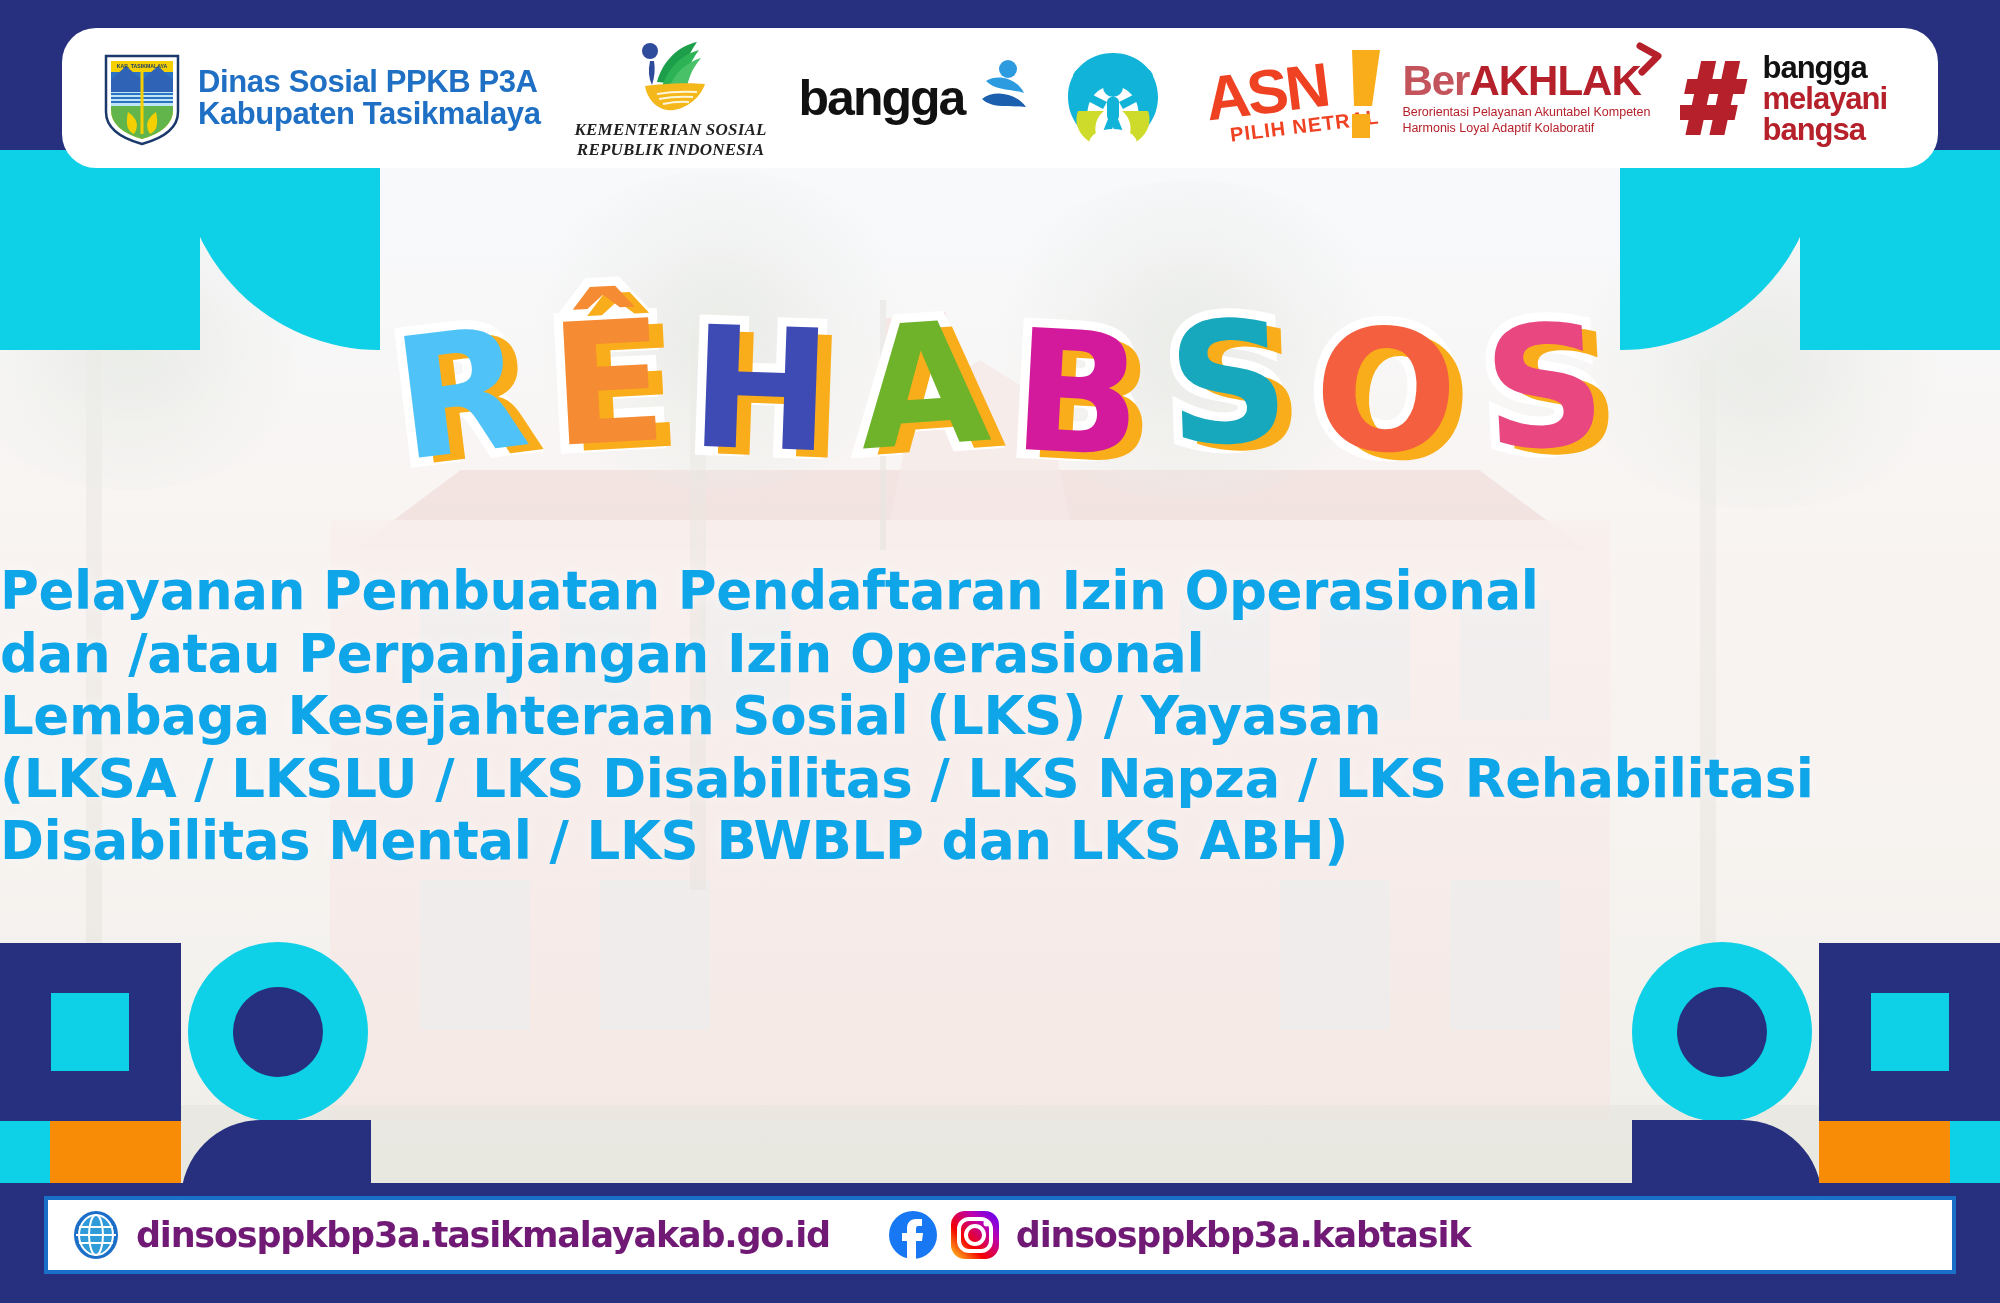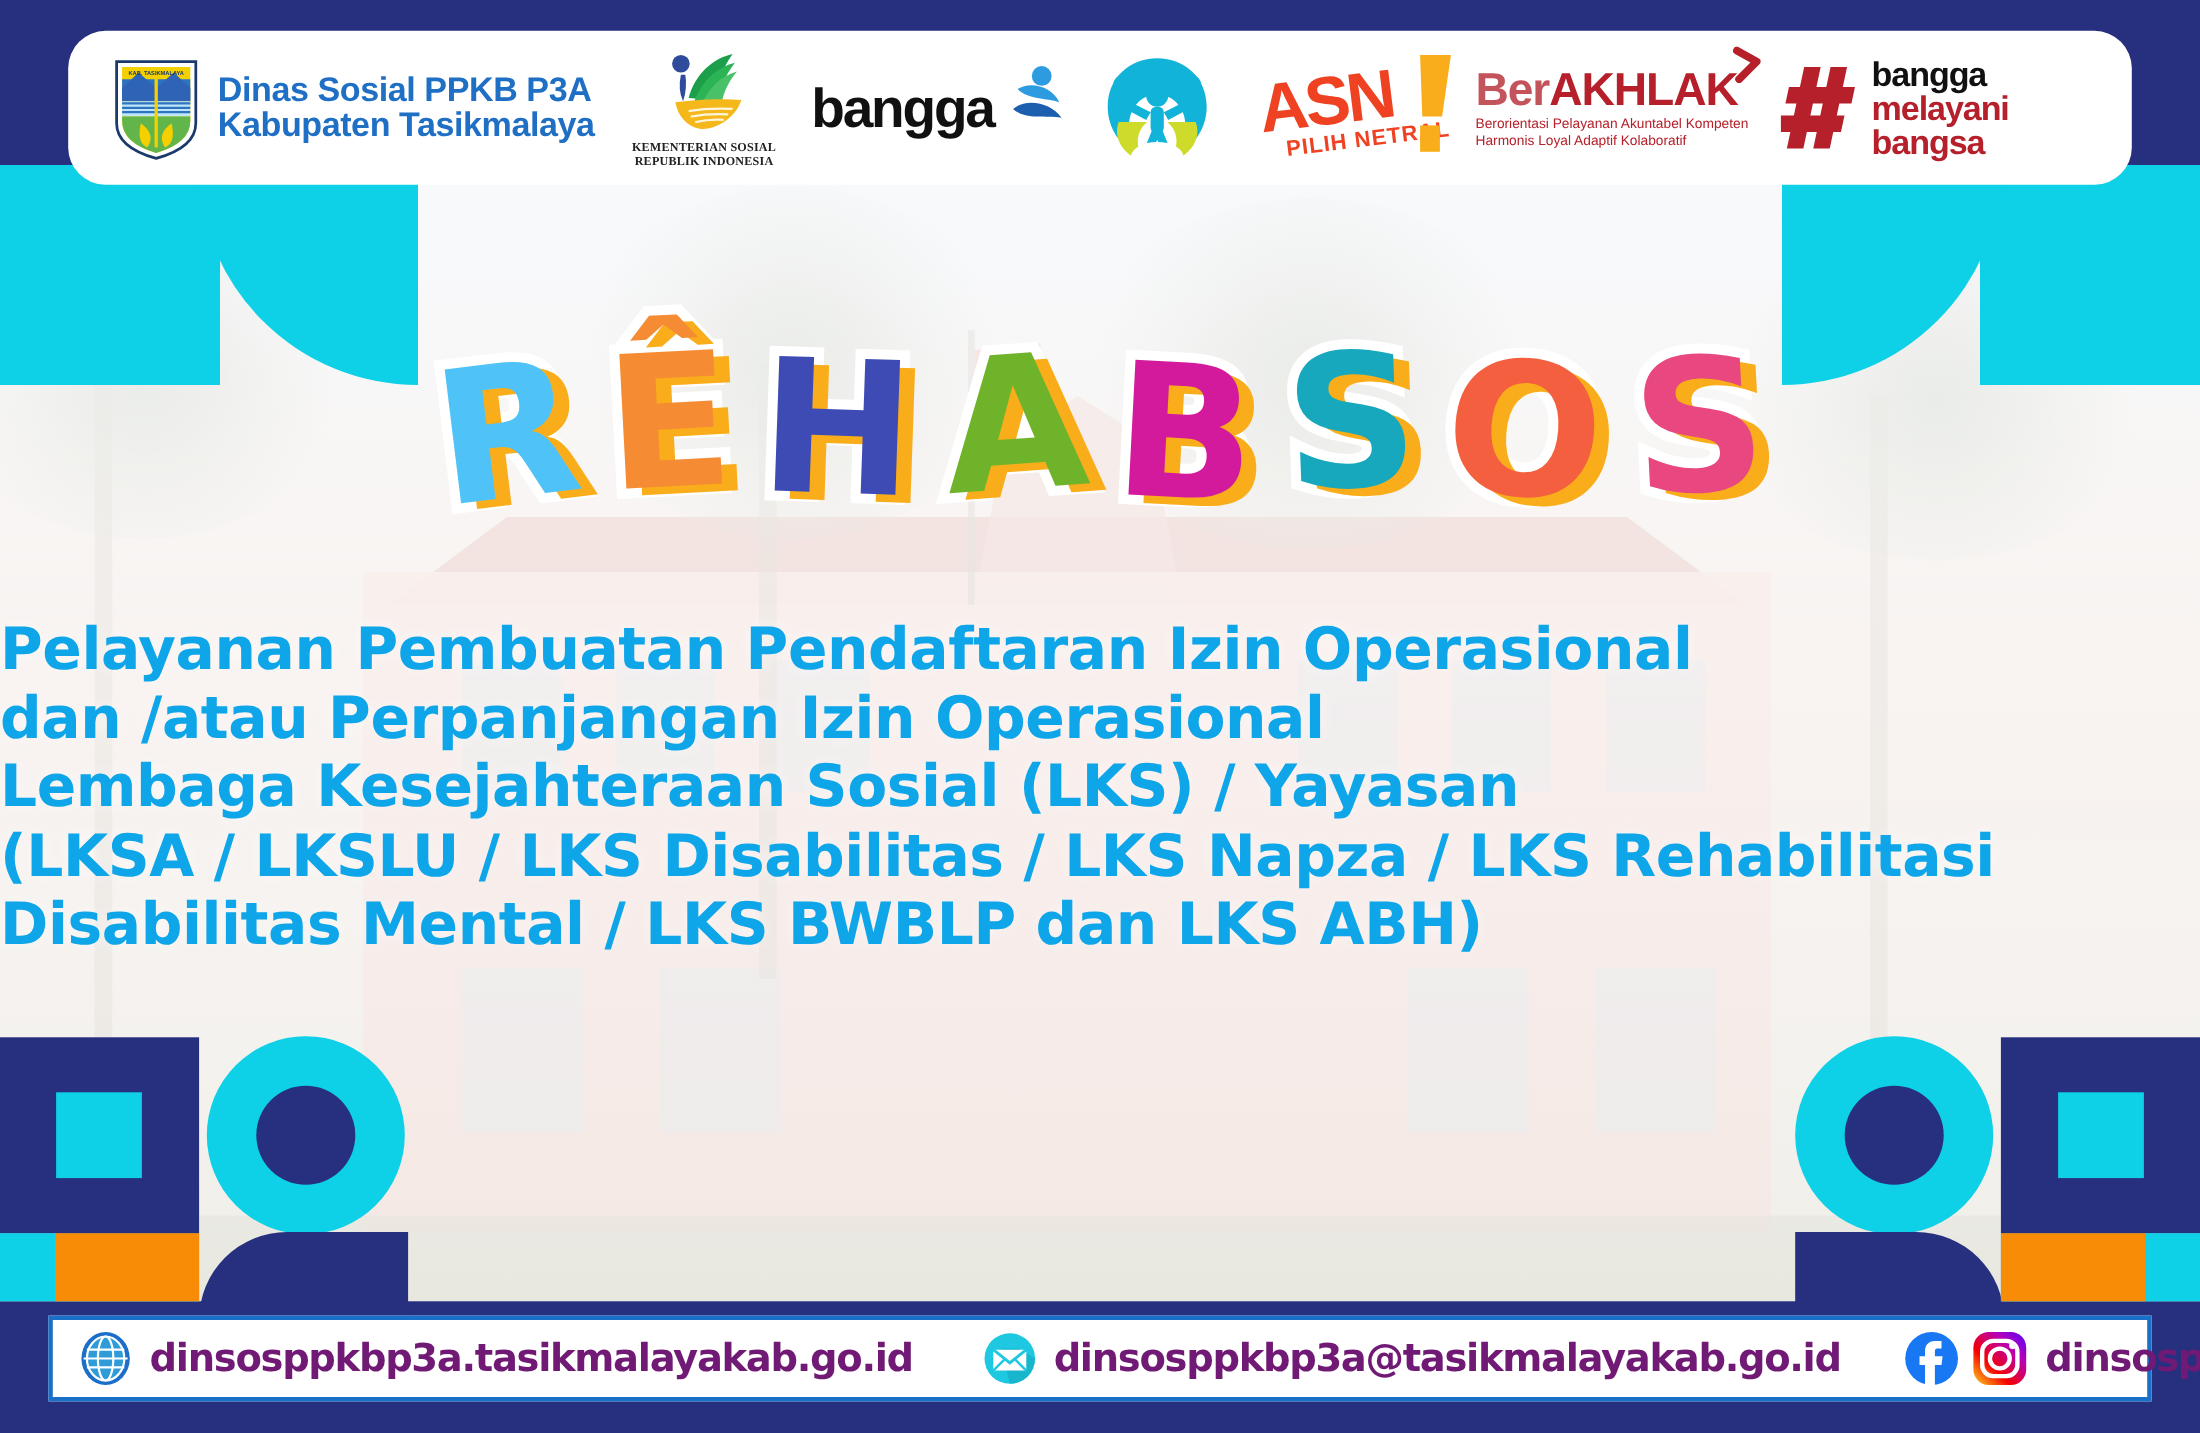--- a/index.html
+++ b/index.html
@@ -86,22 +86,22 @@
   .crest{width:80px;height:96px;position:relative;flex:0 0 auto;margin-left:16px;}
   .crest svg{display:block;}
   .dept-name{margin-left:16px;line-height:1.04;}
   .dept-name div{
     color:#1f6fc4;font-weight:bold;font-size:31px;letter-spacing:-.4px;
     font-family:"Liberation Sans",sans-serif;
   }
 
   
   .kemensos{margin-left:34px;text-align:center;flex:0 0 auto;}
-  .kemensos .ktxt{font-size:11px;font-weight:bold;color:#222;line-height:1.15;
-                  font-family:"Liberation Serif",serif;letter-spacing:.2px;margin-top:2px;}
+  .kemensos .ktxt{font-size:17px;font-weight:bold;color:#222;line-height:1.15;
+                  font-family:"Liberation Serif",serif;letter-spacing:.2px;margin-top:2px;font-style:italic;}
 
   
   .bkkbn{margin-left:32px;display:flex;align-items:center;flex:0 0 auto;}
   .bkkbn .word{font-size:50px;font-weight:bold;color:#111;letter-spacing:-2px;font-family:"Liberation Sans",sans-serif;}
 
   
   .asnwrap{margin-left:34px;flex:0 0 auto;}
   .berakhlak{flex:0 0 auto;}
   .ber-title{font-size:42px;font-weight:bold;color:#b5202a;letter-spacing:-1px;line-height:1;}
   .ber-title .soft{color:#c4545c;}
@@ -352,30 +352,20 @@
       <svg class="ficon" width="52" height="52" viewBox="0 0 52 52">
         <ellipse cx="26" cy="26" rx="22" ry="24" fill="#1b6fc9"></ellipse>
         <ellipse cx="26" cy="26" rx="17" ry="20" fill="#2f9bd8"></ellipse>
         <ellipse cx="26" cy="26" rx="17" ry="20" fill="none" stroke="#ffffff" stroke-width="2"></ellipse>
         <ellipse cx="26" cy="26" rx="7" ry="20" fill="none" stroke="#ffffff" stroke-width="2"></ellipse>
         <path d="M9 18 H43 M9 34 H43 M6 26 H46" stroke="#ffffff" stroke-width="2" fill="none"></path>
       </svg>
       <span class="ftxt">dinsosppkbp3a.tasikmalayakab.go.id</span>
     </div>
 
-    <div class="fitem" style="margin-left:62px;">
-      <svg class="ficon" width="52" height="52" viewBox="0 0 52 52">
-        <circle cx="26" cy="26" r="23" fill="#1ec8e0"></circle>
-        <path d="M26 49 A23 23 0 0 0 49 26 L34 17 H18 Z" fill="#13a7bd" opacity=".55"></path>
-        <rect x="11" y="18" width="30" height="19" rx="2" fill="#ffffff"></rect>
-        <path d="M11 18 L26 30 L41 18" fill="none" stroke="#1ec8e0" stroke-width="2.6"></path>
-        <path d="M11 37 L21 27 M41 37 L31 27" fill="none" stroke="#1ec8e0" stroke-width="2.2"></path>
-      </svg>
-      <span class="ftxt">dinsosppkbp3a@tasikmalayakab.go.id</span>
-    </div>
 
     <div class="fitem" style="margin-left:56px;">
       <svg class="ficon" width="54" height="54" viewBox="0 0 54 54">
         <circle cx="27" cy="27" r="24" fill="#1877f2"></circle>
         <path d="M31 18 h5 v-7 h-6 c-6 0 -9 4 -9 9 v5 h-5 v8 h5 v18 h9 v-18 h6 l1 -8 h-7 v-4 c0 -2 .6 -3 2 -3 Z" fill="#ffffff"></path>
       </svg>
       <svg class="ficon" width="54" height="54" viewBox="0 0 54 54" style="margin-left:8px;">
         <defs>
           <linearGradient id="ig" x1="0" y1="1" x2="1" y2="0">
             <stop offset="0%" stop-color="#ffd521"></stop>

